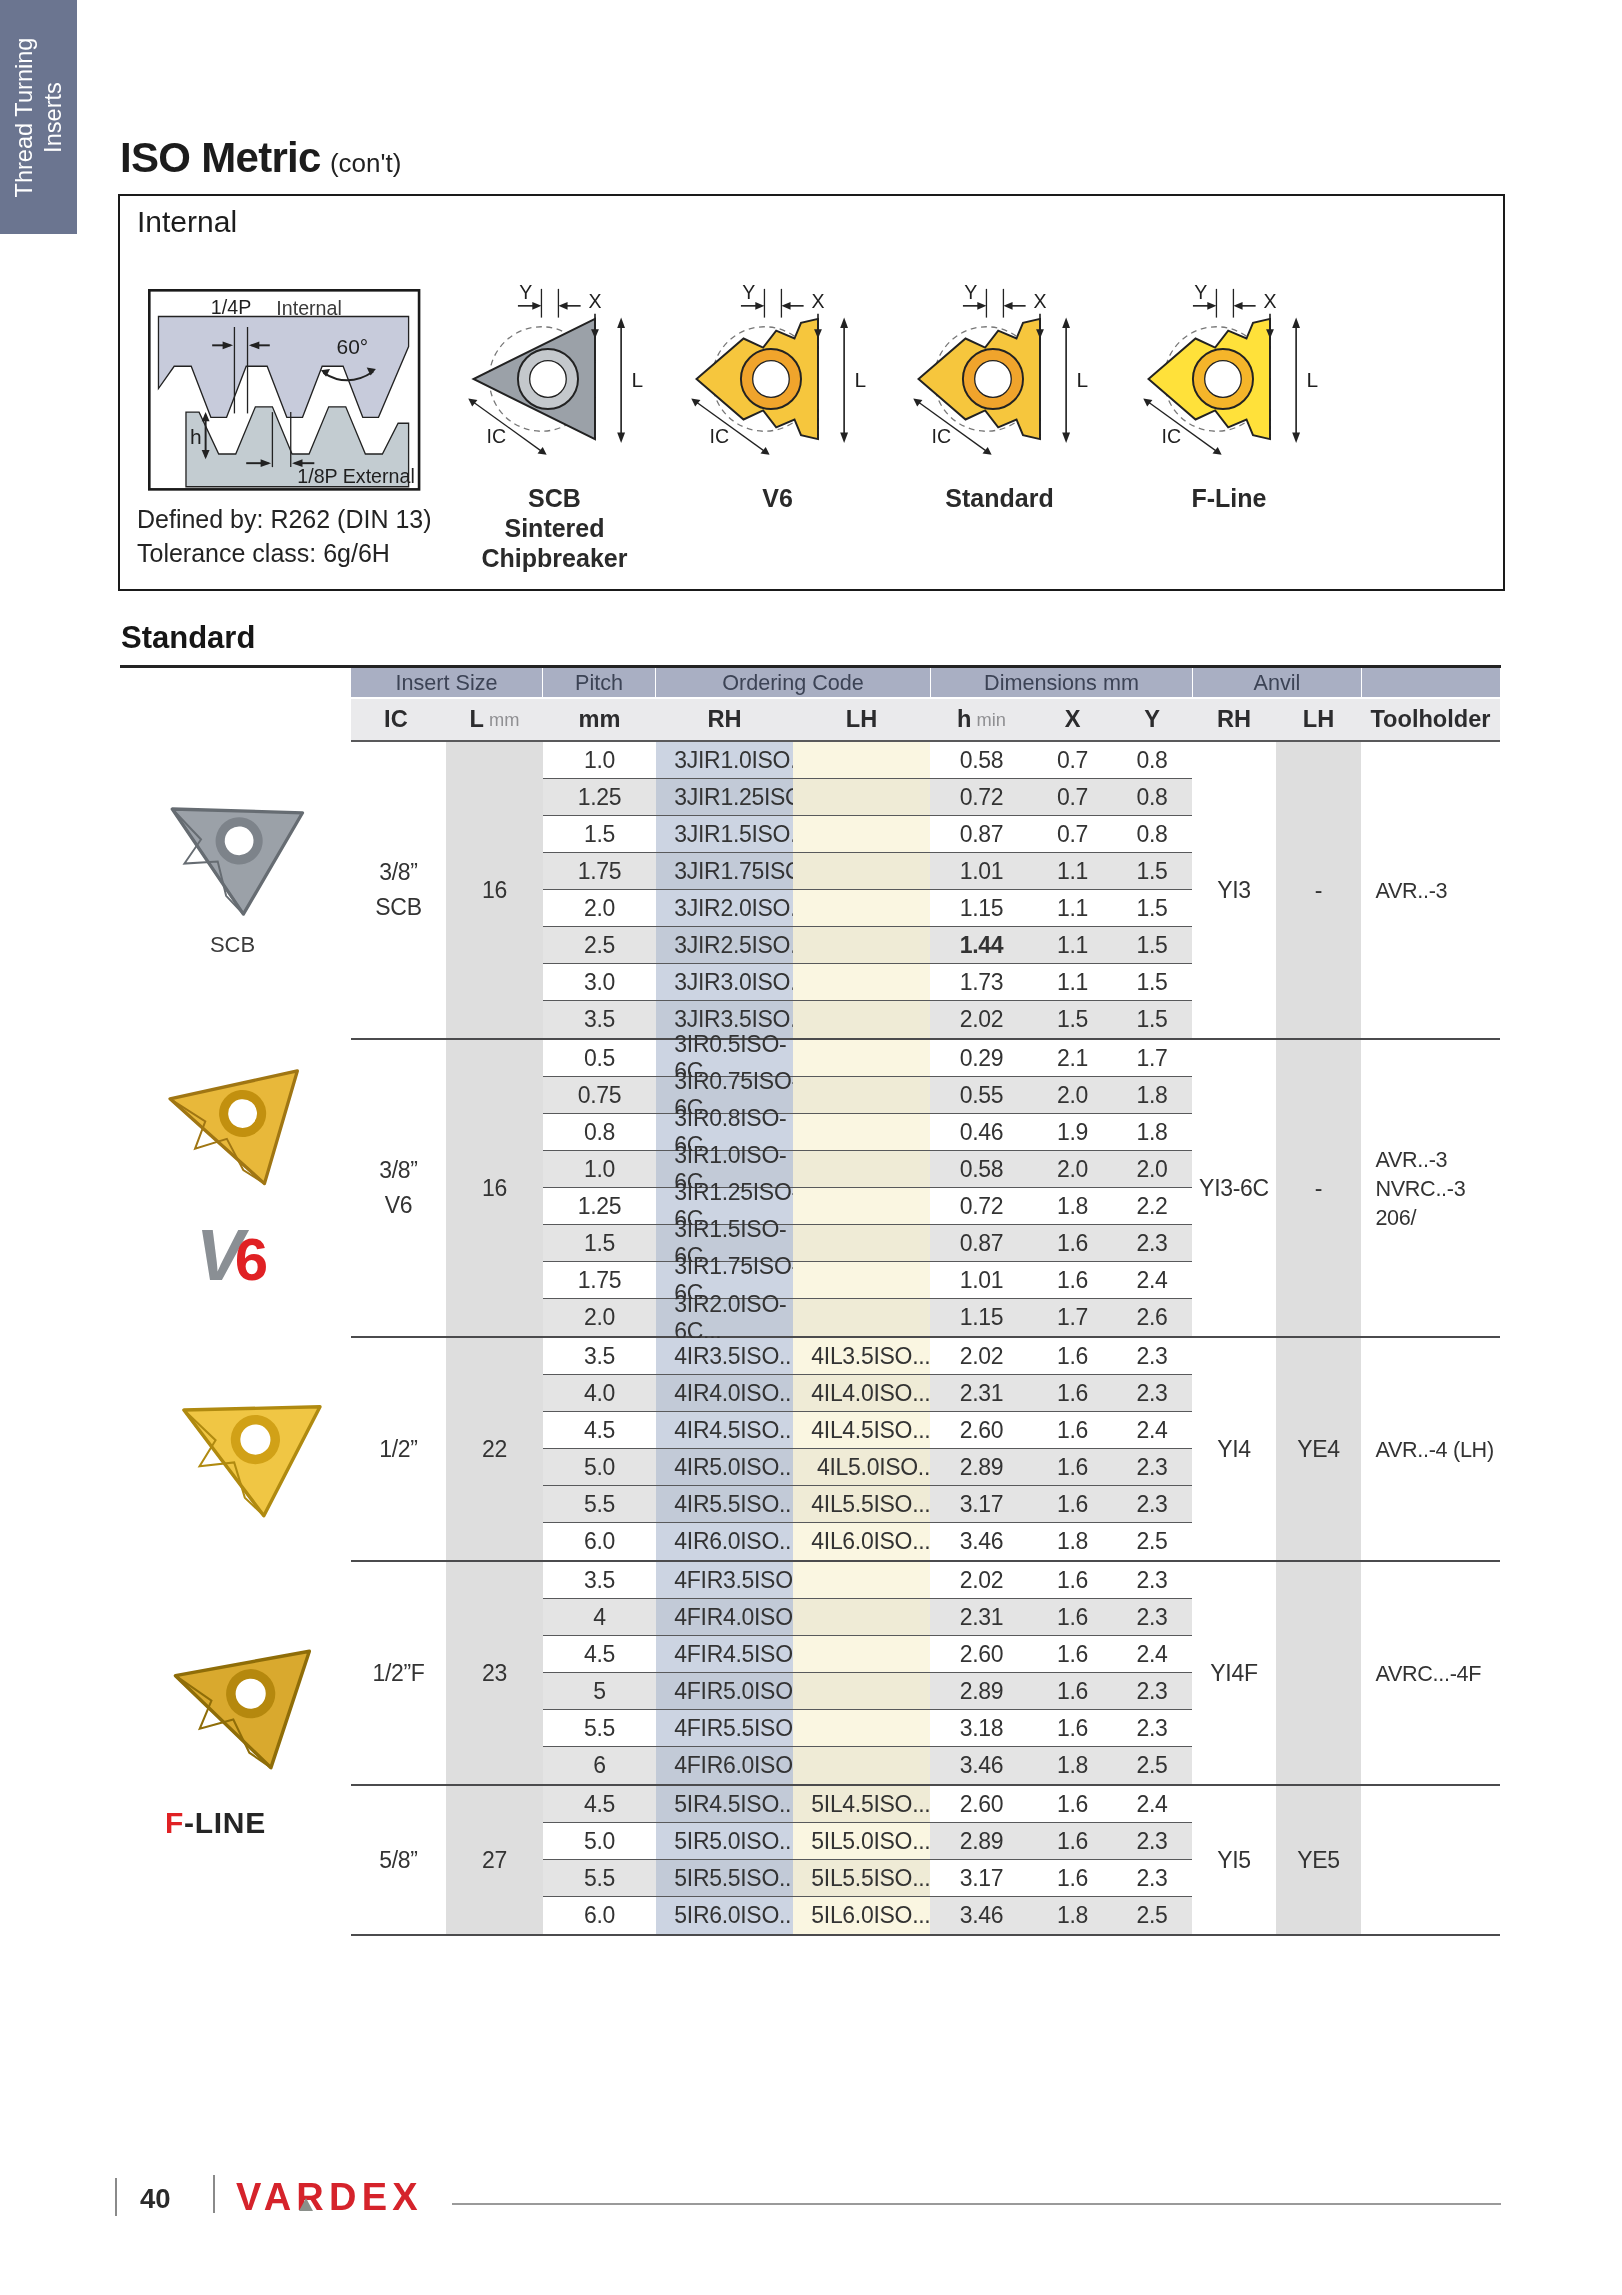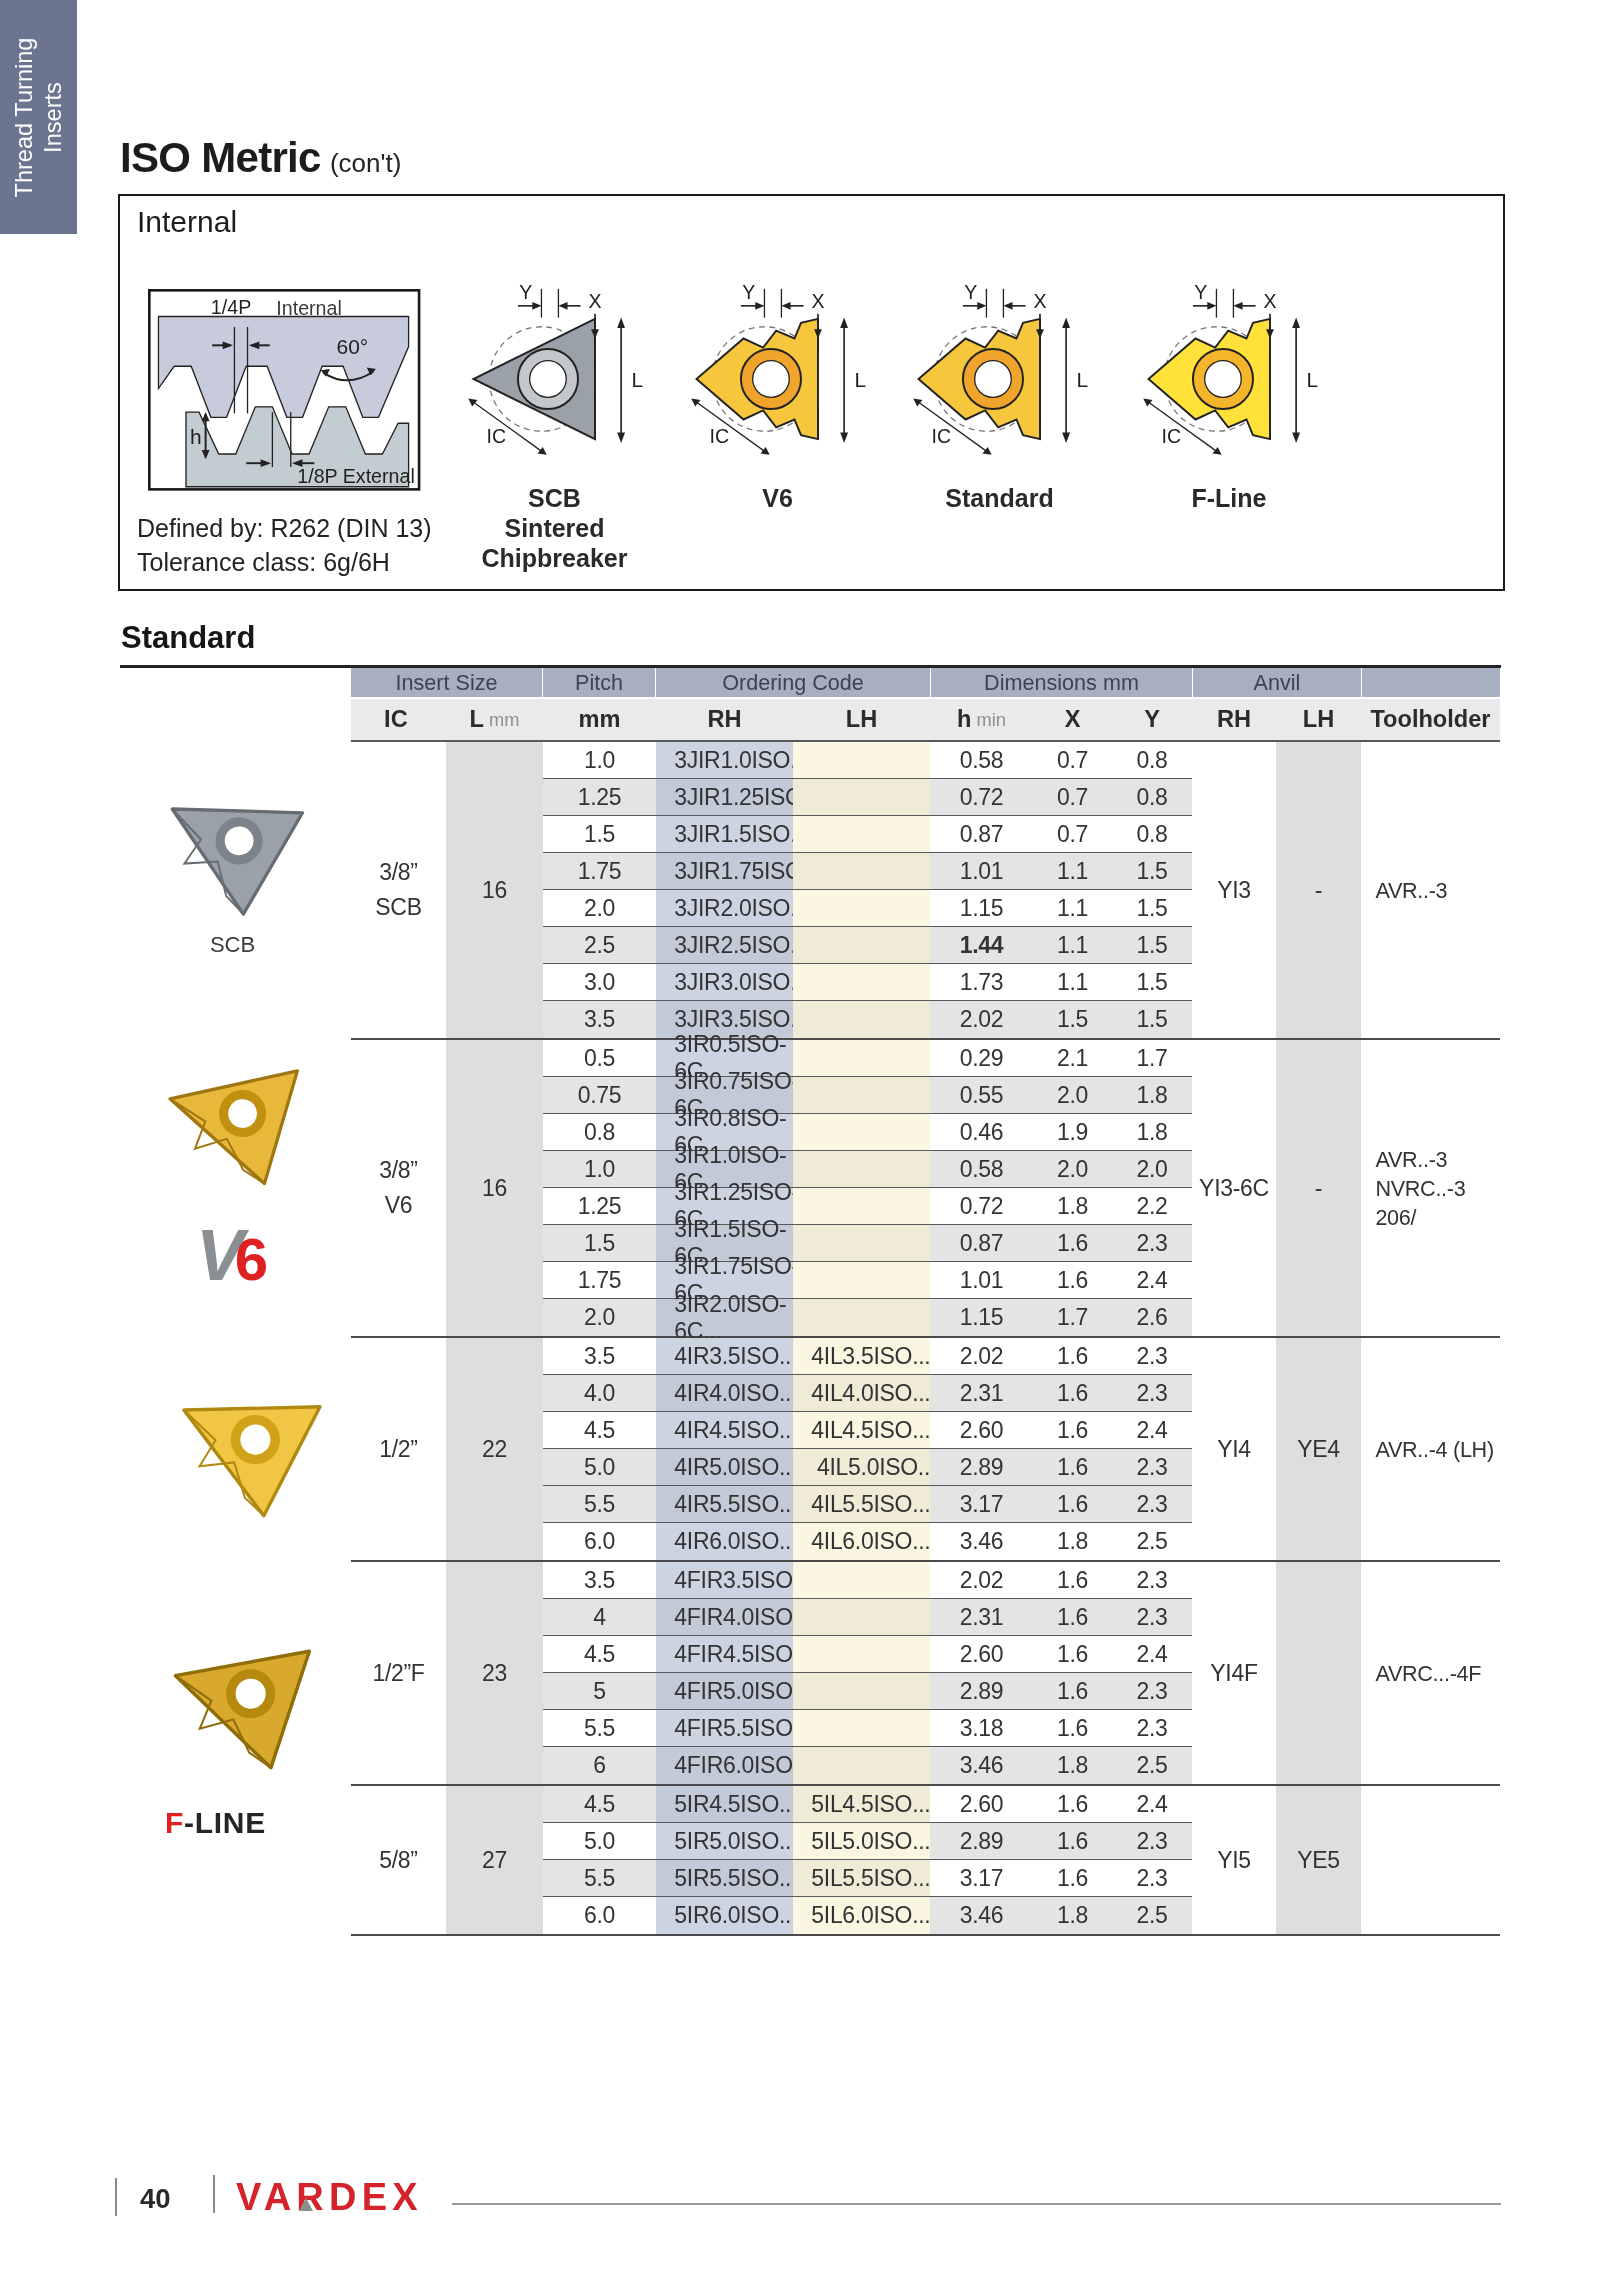--- a/index.html
+++ b/index.html
@@ -13,21 +13,21 @@
       align-items:center;justify-content:center;color:#fff;font-size:23.6px;line-height:29px;text-align:center;}
 
   
   .page-title{position:absolute;left:120px;top:134px;font-size:42px;font-weight:bold;letter-spacing:-0.7px;color:#1c1c1c;}
   .page-title .cont{font-size:26px;font-weight:400;letter-spacing:0;margin-left:9.2px;color:#222;}
 
   
   .internal-box{position:absolute;left:118px;top:194px;width:1383px;height:393px;border:2.6px solid #1a1a1a;background:#fff;}
   .internal-heading{position:absolute;left:17px;top:9.2px;font-size:30px;color:#1d1d1d;}
   .thread-svg{position:absolute;left:27.5px;top:93px;}
-  .notes{position:absolute;left:17px;top:315px;font-size:25px;line-height:34px;color:#232323;}
+  .notes{position:absolute;left:17px;top:306px;font-size:25px;line-height:34px;color:#232323;}
   .variant{position:absolute;text-align:center;}
   .variant .dlabel{font-size:25px;font-weight:bold;color:#2a2a2a;line-height:30px;margin-top:3.9px;}
 
   
   .standard-heading{position:absolute;left:121px;top:620px;font-size:31px;font-weight:bold;color:#161616;}
   .table-topline{position:absolute;left:120px;top:665px;width:1381px;height:3.3px;background:#232323;}
 
   .tbl{position:absolute;left:351px;top:668px;width:1149px;}
   .band{display:grid;grid-template-columns:192px 113px 275px 262px 169px 139px;height:29px;background:#a9afc3;}
   .band .bcell{display:flex;align-items:center;justify-content:center;font-size:21.6px;color:#3c4355;border-right:1.3px solid #fff;}

